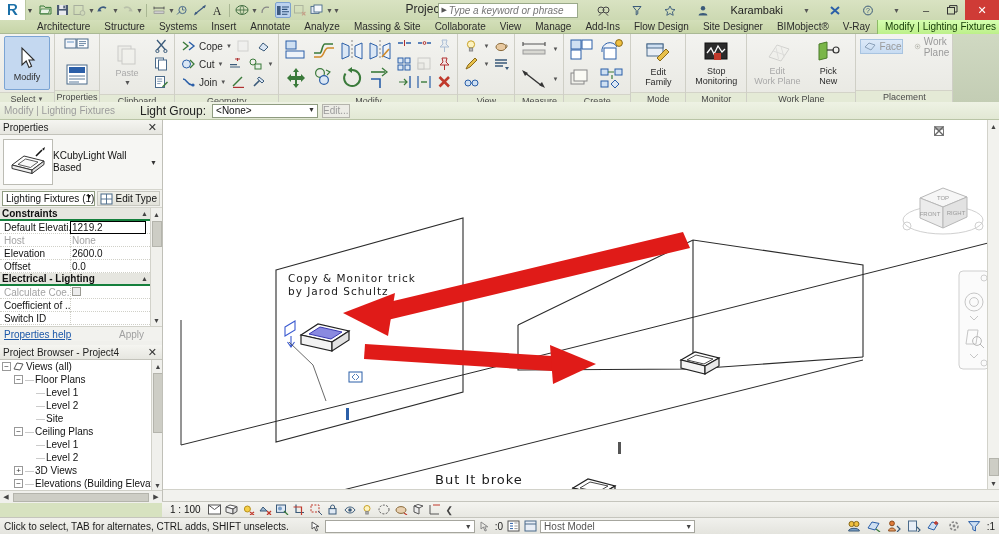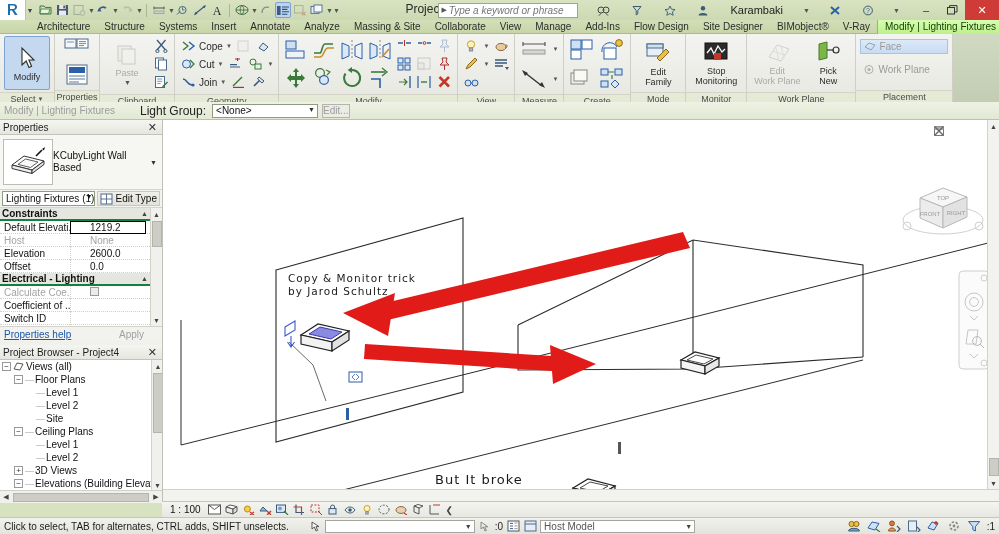--- a/index.html
+++ b/index.html
@@ -97,21 +97,21 @@
   .bigbtn.sel { background:#c4d8f0; border:1px solid #7ba4d4; }
   .bigbtn.dim .lbl { color:#a9a9a9; }
   .bigbtn.dim svg { opacity:.35; }
   .smallrow { display:flex; flex-direction:column; justify-content:center; gap:1px; height:56px; }
   .srow { display:flex; align-items:center; gap:2px; height:17px; }
   .srow .lbl { font-size:10px; color:#2b2b2b; }
   .srow .dd { font-size:6px; color:#555; padding:0 1px; }
   .icell { width:18px; height:17px; display:flex; align-items:center; justify-content:center; }
   .icell.dim { opacity:.35; }
   .placement-list {
-    width:88px; display:flex; flex-direction:column; gap:8px; padding-top:3px;
+    width:88px; display:flex; flex-direction:row; gap:8px; padding-top:3px;align-items:flex-end;
   }
   .pl-item {
     height:15px; display:flex; align-items:center; gap:3px; padding-left:3px;
     font-size:10px; color:#9a9a9a;
   }
   .pl-item.hi { background:linear-gradient(#dce9f8,#c8dcf2); border:1px solid #a9c4e0; }
   .panel.empty { flex:1; background:linear-gradient(#d0d9c2,#c3cdb4); border-right:none; }
 
   
   .optbar {
@@ -169,21 +169,21 @@
     padding:0 2px; background:linear-gradient(#f0f0ea,#e2e2da); border:1px solid #c8c8c0;
   }
 
   .ptable { position:relative; background:#fff; height:118px; overflow:hidden; }
   .prow { display:flex; height:13px; align-items:center; border-bottom:1px dotted #d0d0c8; }
   .prow.group { background:#e6e6e0; border-bottom:2px solid #15803d; }
   .pname { width:70px; font-size:10px; color:#111; padding-left:4px; white-space:nowrap; overflow:hidden; }
   .pname.dim { color:#a3a3a3; }
   .pname.bold { font-weight:bold; padding-left:2px; }
   .pval {
-    flex:1; font-size:10px; color:#111; padding-left:19px; height:13px; line-height:13px;
+    flex:1; font-size:10px; color:#111; padding-left:1px; height:13px; line-height:13px;
     border-left:1px dotted #d0d0c8;
   }
   .pval.dim { color:#a3a3a3; }
   .pval.editing {
     background:#fff; border:1px solid #000; height:13px; line-height:11px; margin-right:16px;
   }
   .pval .chkbox { width:9px; height:9px; border:1px solid #9a9a92; background:#ececec; display:inline-block; }
   .grp-caret { margin-left:auto; margin-right:14px; font-size:7px; color:#444; }
   .ptable-scroll {
     position:absolute; right:0; top:0; width:12px; height:118px;

